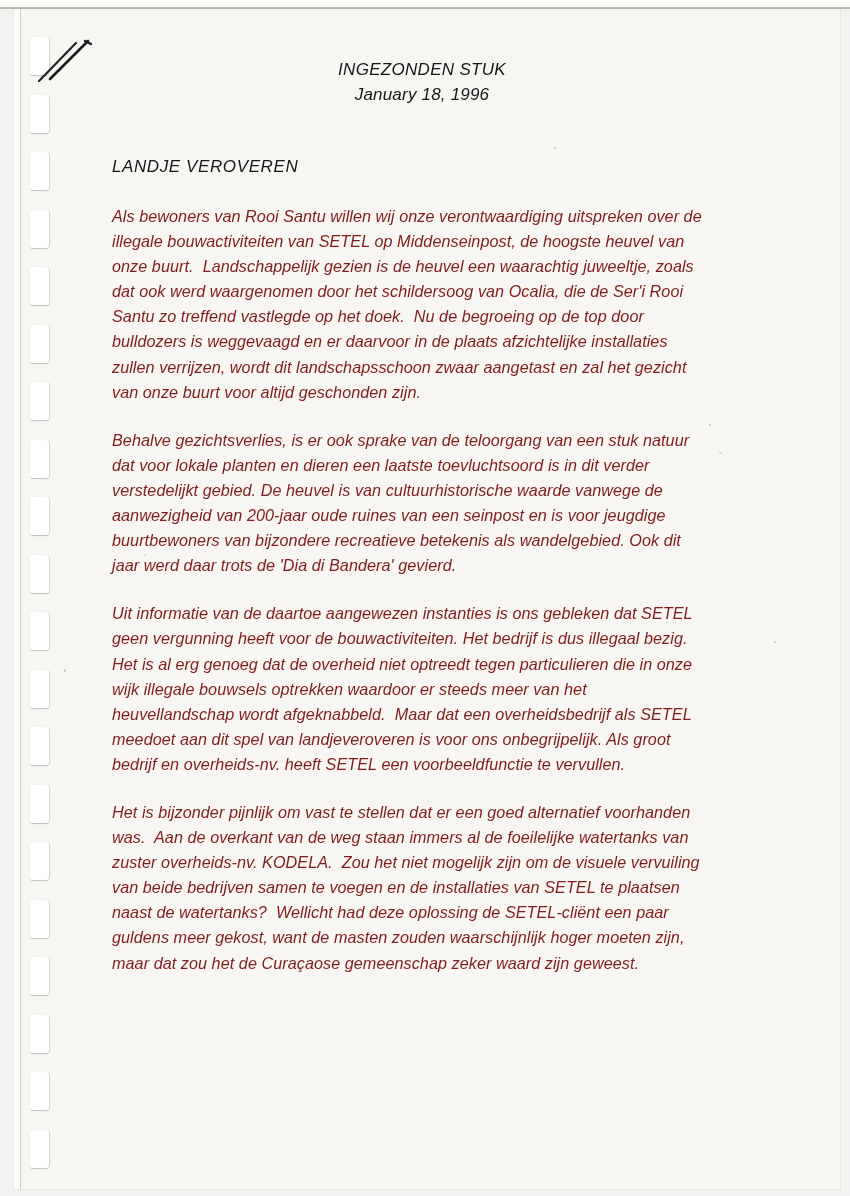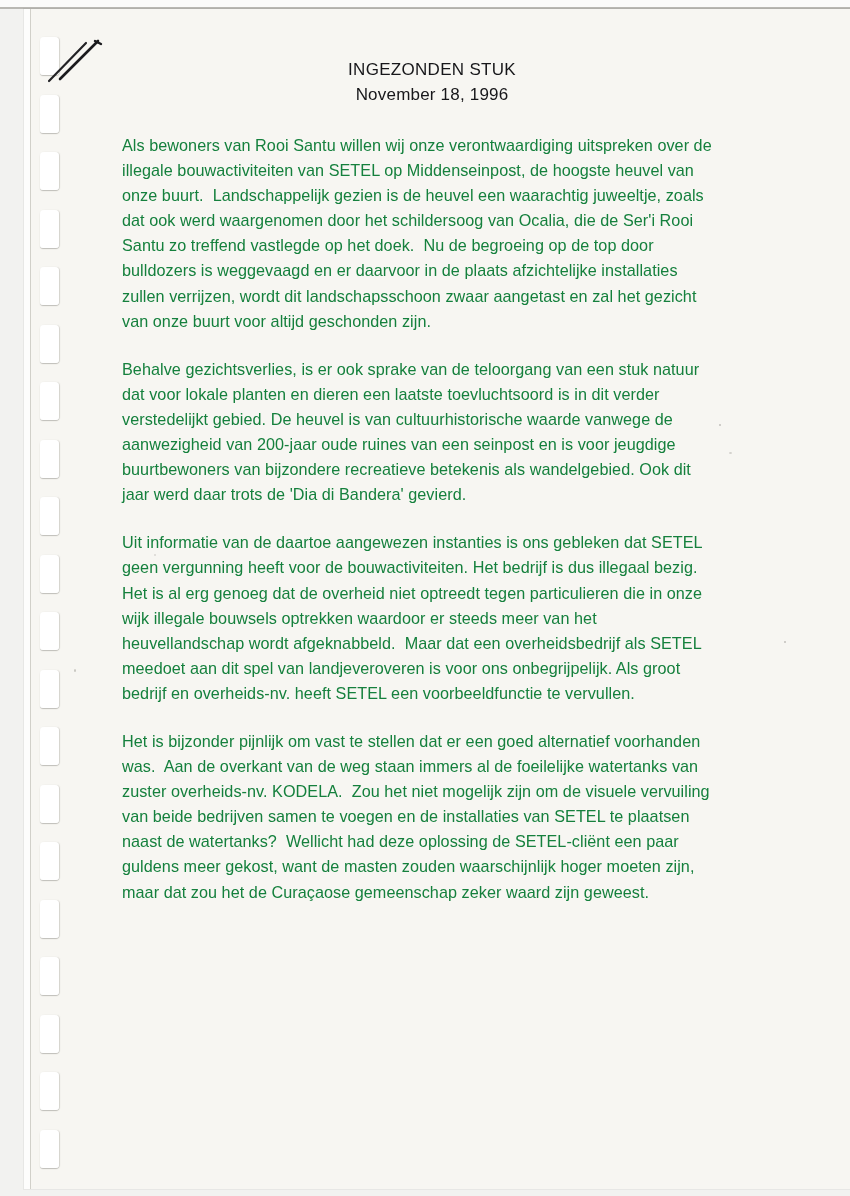--- a/index.html
+++ b/index.html
@@ -33,26 +33,27 @@
   .scan-top-fill {
     position: absolute;
     left: 0; top: 0;
     width: 850px; height: 7px;
     background: #fbfbfa;
   }
 
   
   .paper {
     position: absolute;
-    left: 24px;
+    left: 14px;
     top: 9px;
     width: 826px;
     height: 1180px;
     background: #f7f6f2;
     box-shadow: 0 0 0 1px rgba(0,0,0,0.045);
+    font-style: italic;
   }
   
   .page-edge-line {
     position: absolute;
     left: 6px; top: 0;
     width: 1px; height: 1180px;
     background: rgba(178,176,168,0.55);
   }
   .left-strip {
     position: absolute;
@@ -119,21 +120,21 @@
   .body-copy {
     margin-top: 26px;
   }
   .body-copy p {
     margin: 0 0 23px 0;
     font-size: 16.2px;
     line-height: 25.1px;
     letter-spacing: 0.05px;
     width: 600px;
     white-space: pre-wrap;
-    color: #15803d;
+    color: #7f1d1d;
   }
   .body-copy p:last-child { margin-bottom: 12px; }
 
   
   .speck {
     position: absolute;
     background: #8e8c86;
     border-radius: 50%;
     opacity: 0.5;
   }
@@ -183,23 +184,24 @@
     <div class="speck" style="left:695px;top:415px;width:2px;height:2px;"></div>
     <div class="speck" style="left:705px;top:443px;width:3px;height:2px;opacity:0.35;"></div>
     <div class="speck" style="left:760px;top:632px;width:2px;height:2px;"></div>
     <div class="speck" style="left:130px;top:545px;width:2px;height:2px;opacity:0.3;"></div>
     <div class="speck" style="left:50px;top:660px;width:2px;height:3px;opacity:0.45;"></div>
 
     <div class="content">
 
       <div class="doc-header">
         <div class="hdr-line1">INGEZONDEN STUK</div>
-        <div class="hdr-line2">November 18, 1996</div>
+        <div class="hdr-line2">January 18, 1996</div>
       </div>
 
+      <div class="doc-title">LANDJE VEROVEREN</div>
 
       <div class="body-copy" id="body-copy">
           <p>Als bewoners van Rooi Santu willen wij onze verontwaardiging uitspreken over de illegale bouwactiviteiten van SETEL op Middenseinpost, de hoogste heuvel van onze buurt.  Landschappelijk gezien is de heuvel een waarachtig juweeltje, zoals dat ook werd waargenomen door het schildersoog van Ocalia, die de Ser'i Rooi Santu zo treffend vastlegde op het doek.  Nu de begroeing op de top door bulldozers is weggevaagd en er daarvoor in de plaats afzichtelijke installaties zullen verrijzen, wordt dit landschapsschoon zwaar aangetast en zal het gezicht van onze buurt voor altijd geschonden zijn.</p>
           <p>Behalve gezichtsverlies, is er ook sprake van de teloorgang van een stuk natuur dat voor lokale planten en dieren een laatste toevluchtsoord is in dit verder verstedelijkt gebied. De heuvel is van cultuurhistorische waarde vanwege de aanwezigheid van 200-jaar oude ruines van een seinpost en is voor jeugdige buurtbewoners van bijzondere recreatieve betekenis als wandelgebied. Ook dit jaar werd daar trots de 'Dia di Bandera' gevierd.</p>
           <p>Uit informatie van de daartoe aangewezen instanties is ons gebleken dat SETEL geen vergunning heeft voor de bouwactiviteiten. Het bedrijf is dus illegaal bezig.  Het is al erg genoeg dat de overheid niet optreedt tegen particulieren die in onze wijk illegale bouwsels optrekken waardoor er steeds meer van het heuvellandschap wordt afgeknabbeld.  Maar dat een overheidsbedrijf als SETEL meedoet aan dit spel van landjeveroveren is voor ons onbegrijpelijk. Als groot bedrijf en overheids-nv. heeft SETEL een voorbeeldfunctie te vervullen.</p>
           <p>Het is bijzonder pijnlijk om vast te stellen dat er een goed alternatief voorhanden was.  Aan de overkant van de weg staan immers al de foeilelijke watertanks van zuster overheids-nv. KODELA.  Zou het niet mogelijk zijn om de visuele vervuiling van beide bedrijven samen te voegen en de installaties van SETEL te plaatsen naast de watertanks?  Wellicht had deze oplossing de SETEL-cliënt een paar guldens meer gekost, want de masten zouden waarschijnlijk hoger moeten zijn, maar dat zou het de Curaçaose gemeenschap zeker waard zijn geweest.</p>
         </div>
 
     </div>
   </div>

